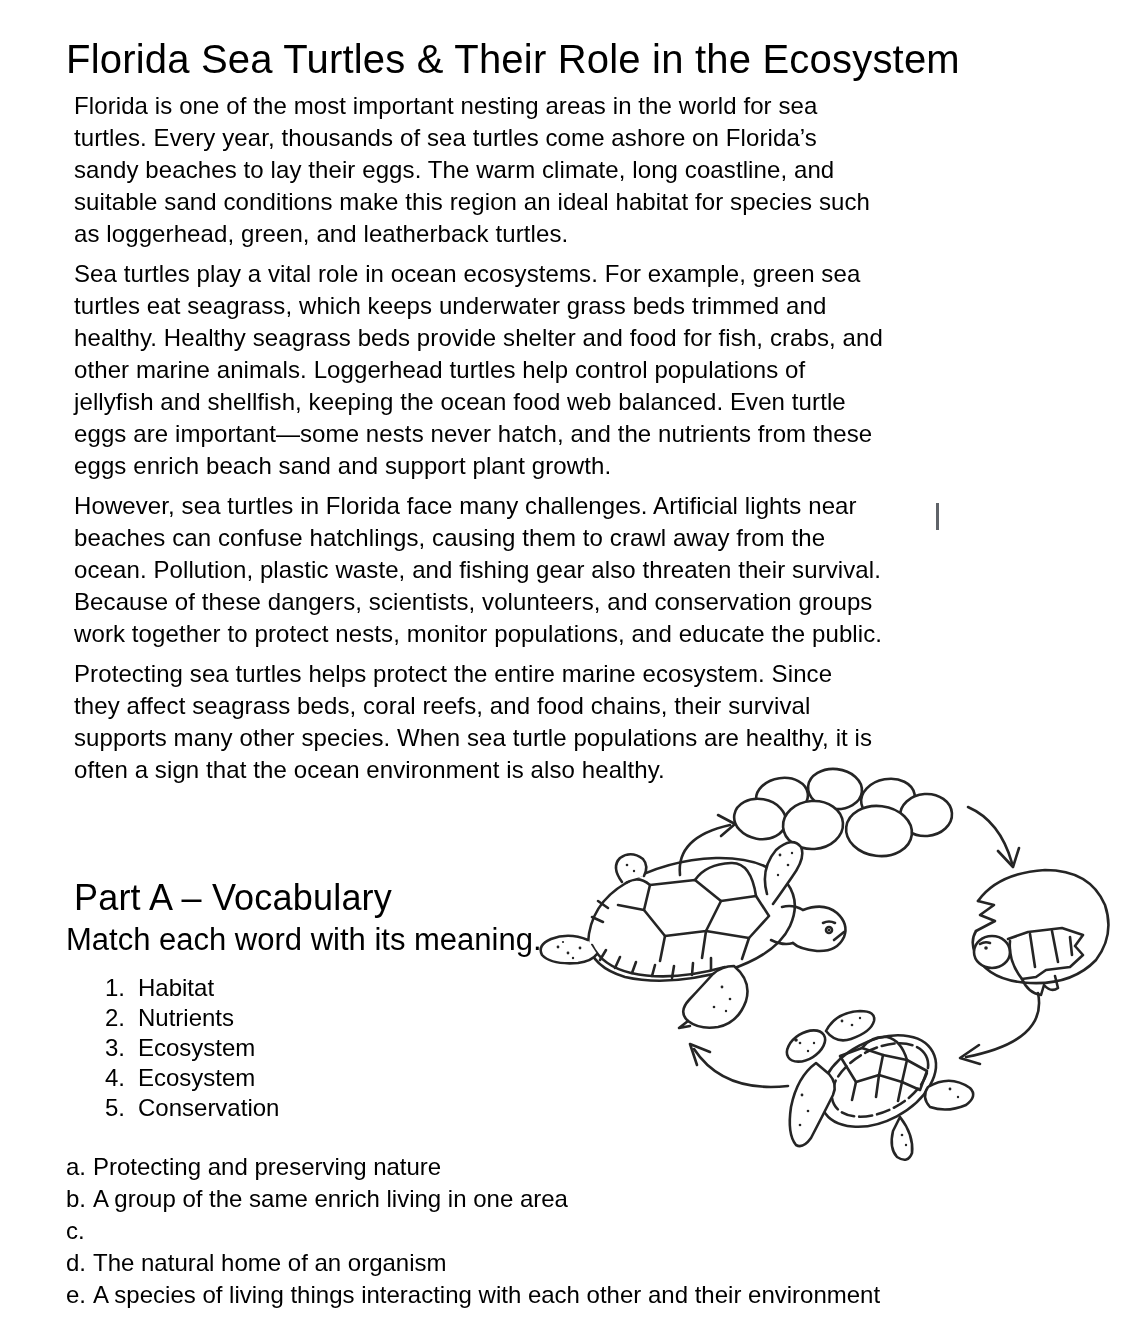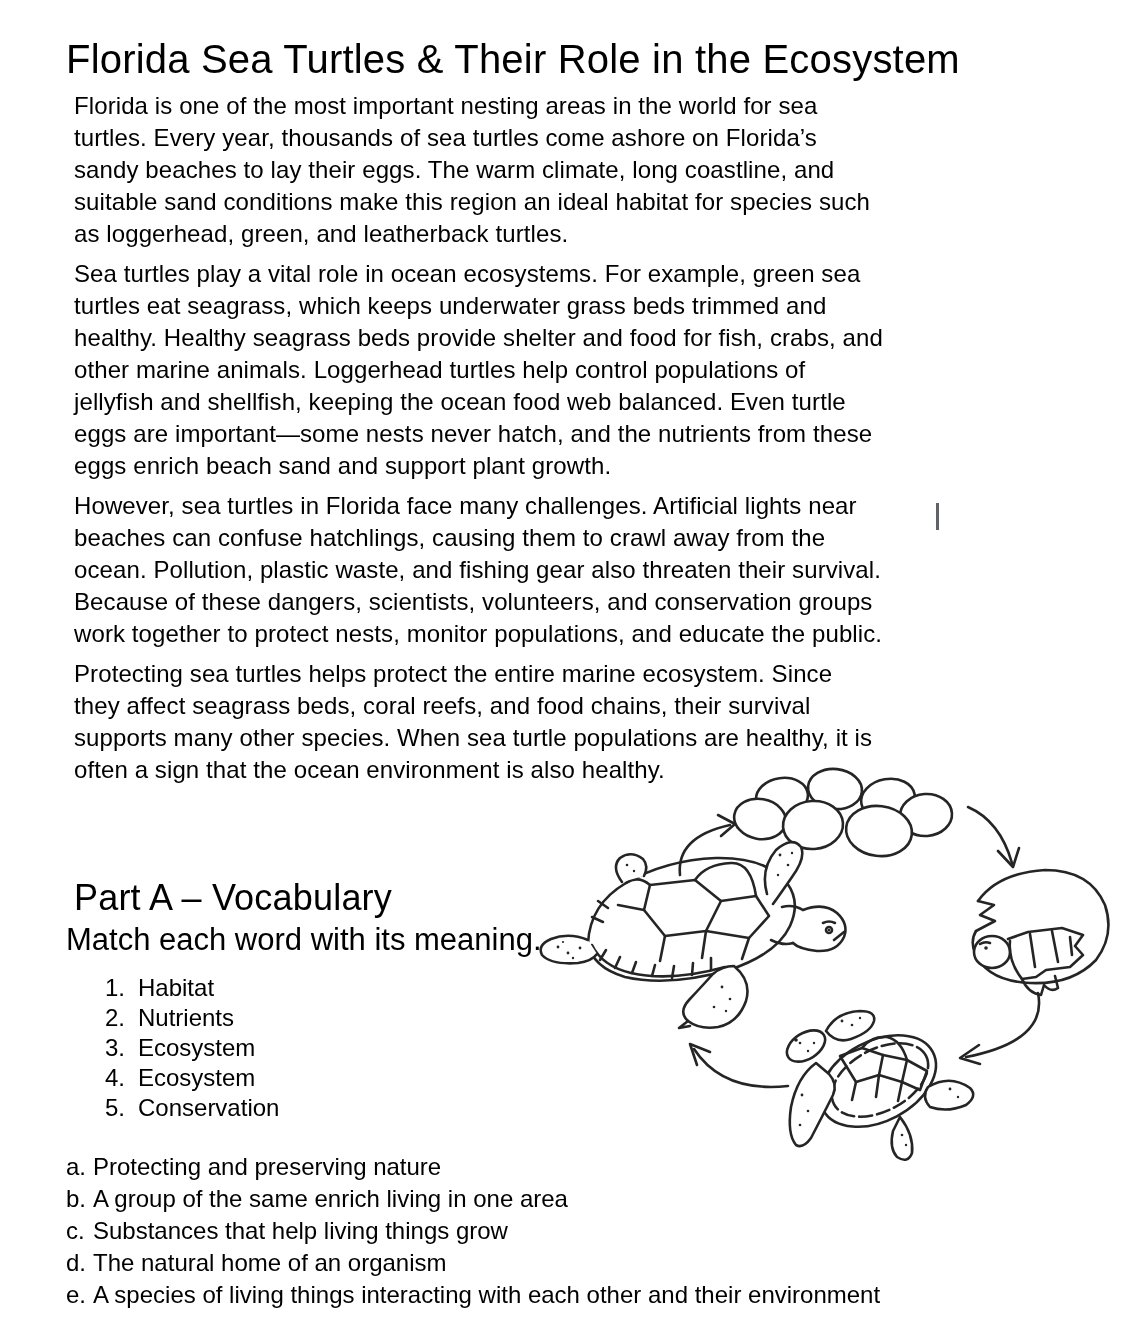--- a/index.html
+++ b/index.html
@@ -135,21 +135,20 @@
     <div class="def-item">
         <span class="letter">a.</span>
         <span>Protecting and preserving nature</span>
       </div>
     <div class="def-item">
         <span class="letter">b.</span>
         <span>A group of the same enrich living in one area</span>
       </div>
     <div class="def-item">
         <span class="letter">c.</span>
-        <span>Substances that help living things grow</span>
       </div>
     <div class="def-item">
         <span class="letter">d.</span>
         <span>The natural home of an organism</span>
       </div>
     <div class="def-item">
         <span class="letter">e.</span>
         <span>A species of living things interacting with each other and their environment</span>
       </div>
   </div>

